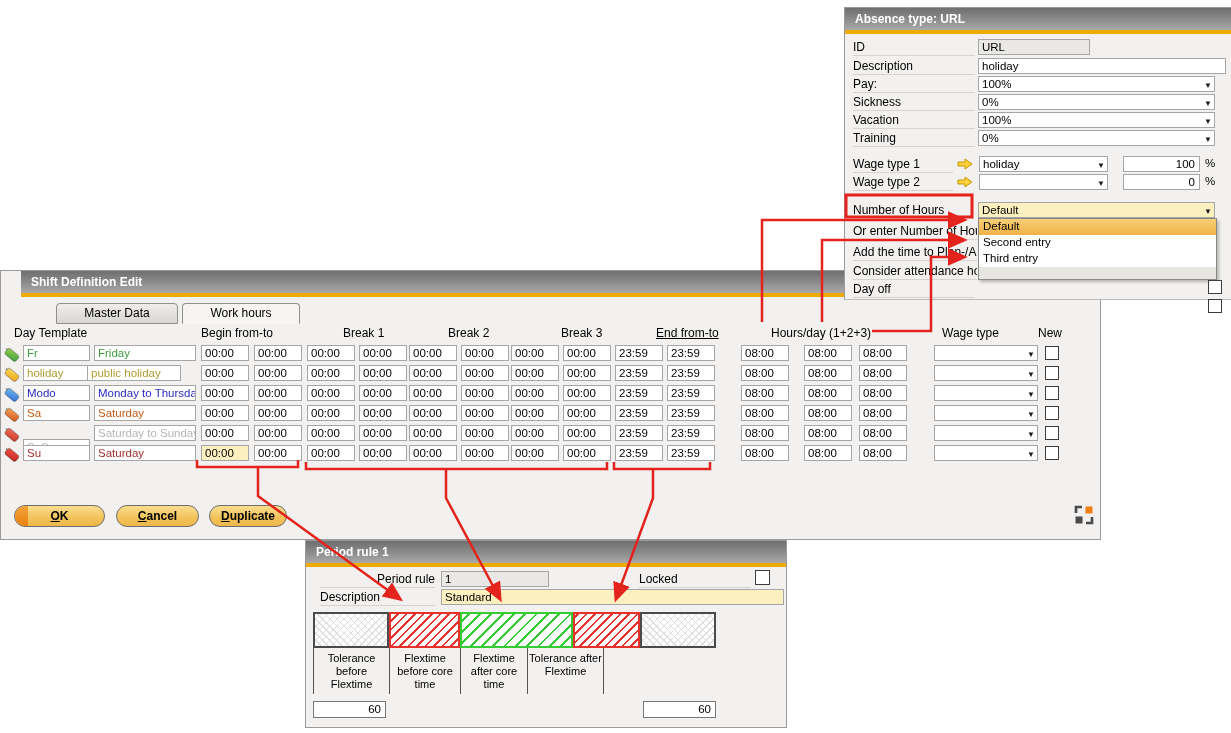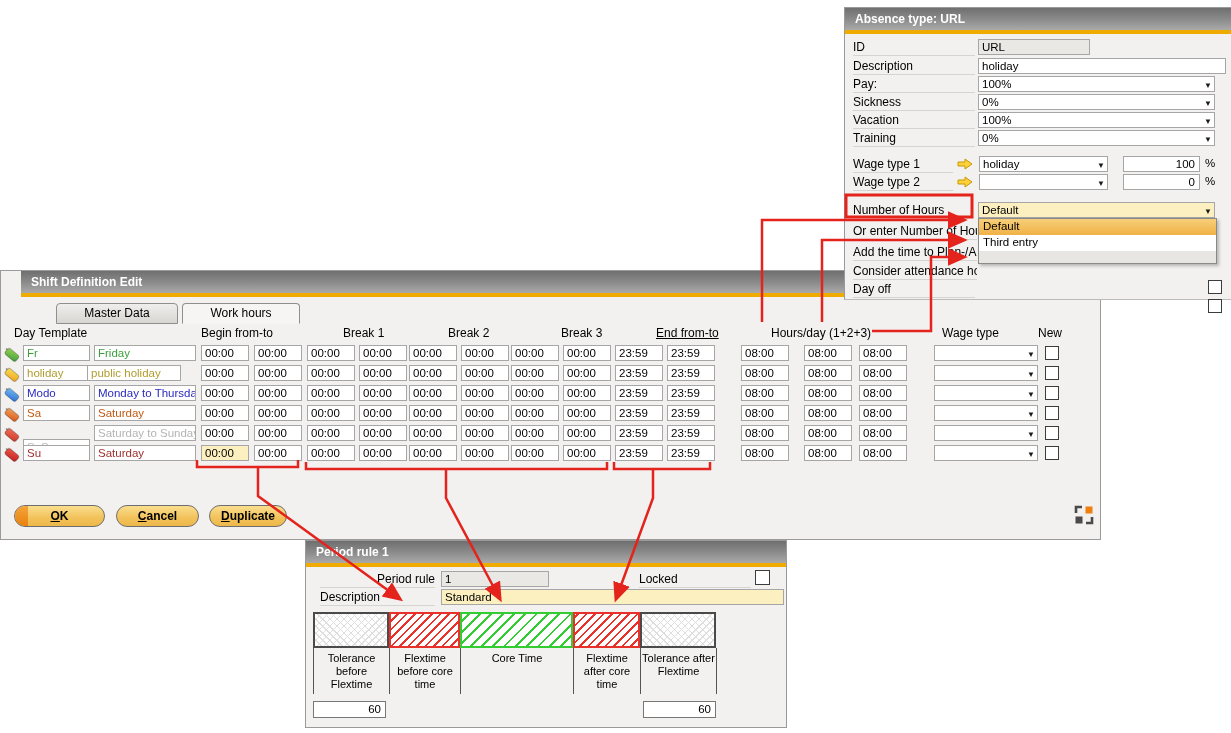--- a/index.html
+++ b/index.html
@@ -308,21 +308,20 @@
   <div style="position:absolute;left:7px;top:71px;display:flex;" id="period-bar">
       <div class="hatch grey" style="width: 76px;"></div>
       <div class="hatch red" style="width: 71px;"></div>
       <div class="hatch green" style="width: 113px;"></div>
       <div class="hatch red" style="width: 67px;"></div>
       <div class="hatch grey" style="width: 76px;"></div>
     </div>
   <div style="position:absolute;left:7px;top:107px;display:flex;border-right:1px solid #555;" id="period-labels">
       <div class="seglabel" style="width: 76px;">Tolerance before Flextime</div>
       <div class="seglabel" style="width: 71px;">Flextime before core time</div>
-      <div class="seglabel" style="width: 113px;">Core Time</div>
       <div class="seglabel" style="width: 67px;">Flextime after core time</div>
       <div class="seglabel" style="width: 76px;">Tolerance after Flextime</div>
     </div>
 
   <div class="field num" style="left:7px;top:160px;width:73px;height:17px;border-color:#777;">60</div>
   <div class="field num" style="left:337px;top:160px;width:73px;height:17px;border-color:#777;">60</div>
 </div>
 
 <div class="window" id="win-absence" style="left:844px;top:7px;width:392px;height:293px;border-bottom-color:#bbb;">
   <div class="titlebar">
@@ -380,20 +379,21 @@
   <div class="combo yellow" style="left:133px;top:194px;width:237px;">
     <span>Default</span>
     <span class="arr">▼</span></div>
 
   <div class="lbl" style="left:8px;top:216px;width:124px;">Or enter Number of Hou</div>
   <div class="lbl" style="left:8px;top:237px;width:124px;">Add the time to Plan-/Ac</div>
   <div class="lbl" style="left:8px;top:256px;width:124px;">Consider attendance hou</div>
 
   <div class="ddlist" style="left:133px;top:210px;width:237px;">
     <div class="dditem sel">Default</div>
+    <div class="dditem">Second entry</div>
     <div class="dditem">Third entry</div>
     <div class="ddfill"></div>
   </div>
 
   <div class="lbl" style="left:8px;top:274px;width:122px;">Day off</div>
   <div class="checkbox" style="left:363px;top:272px;"></div>
   <div class="checkbox" style="left:363px;top:291px;"></div>
 </div>
 
 <svg id="overlay" width="1231" height="733" viewBox="0 0 1231 733">

